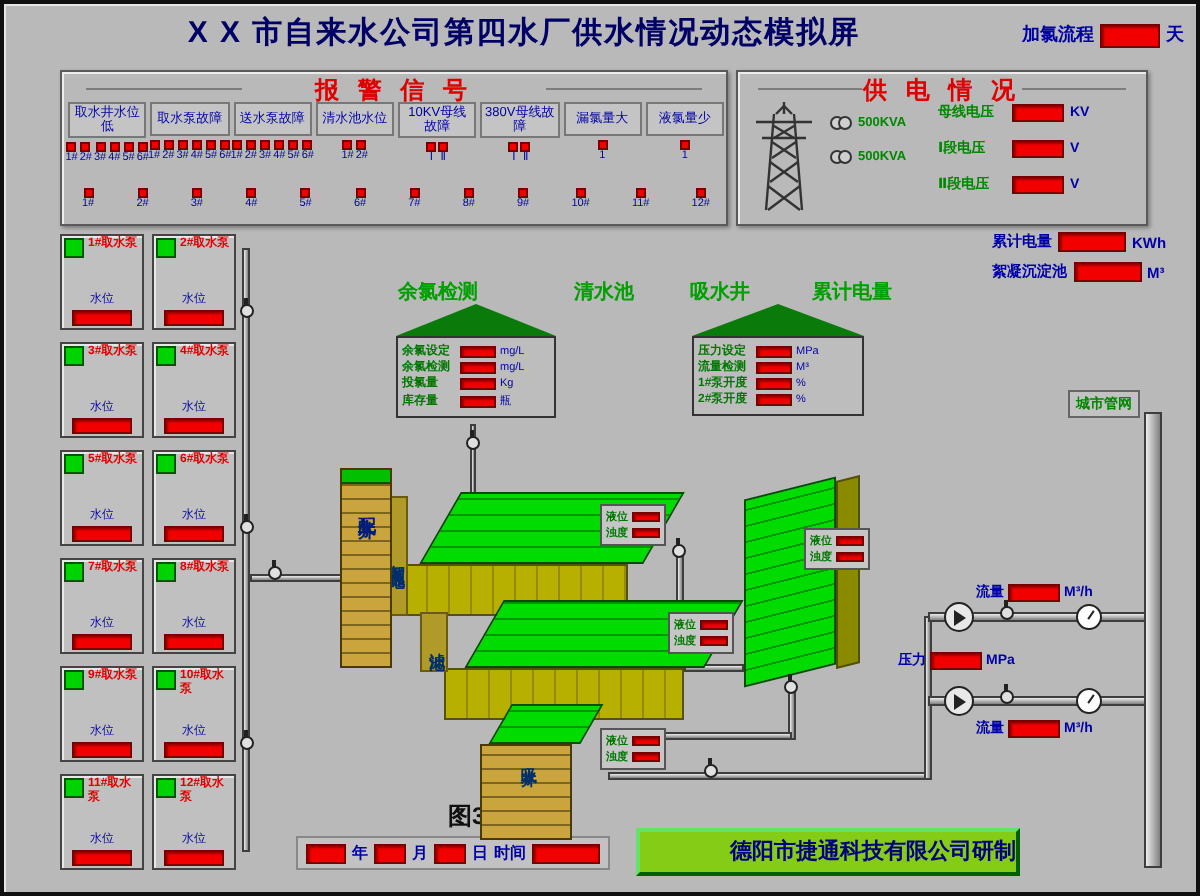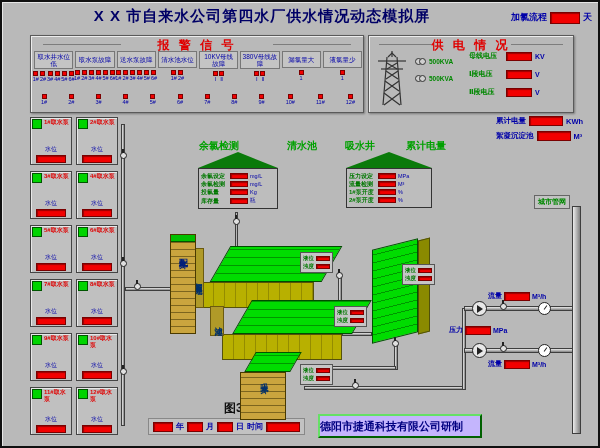--- a/index.html
+++ b/index.html
@@ -117,23 +117,23 @@
   .mlbl, .munit { color: #0000a8; }
   .mbox { width: 26px; height: 9px; }
   
   #figlabel { position: absolute; left: 222px; top: 398px; font-size: 12px; font-weight: bold; color: #101010; }
   #datepanel { position: absolute; left: 146px; top: 416px; display: flex; align-items: center; gap: 3px;
                font-size: 8px; font-weight: bold; color: #0000a8; border: 1px solid #888;
                background: #c2c2c2; padding: 2px 4px; }
   .dbox { width: 20px; height: 10px; }
   .dbox2 { width: 16px; height: 10px; }
   .dbox3 { width: 34px; height: 10px; }
-  #company { position: absolute; left: 316px; top: 412px; width: 164px; height: 24px; background: #c4b5fd;
+  #company { position: absolute; left: 316px; top: 412px; width: 192px; height: 24px; background: #84cc16;
              border: 2px solid; border-color: #66e066 #006000 #006000 #66e066;
-             color: #000080; font-weight: bold; font-size: 11px; text-align: left; line-height: 20px; }
+             color: #000080; font-weight: bold; font-size: 11px; text-align: right; line-height: 20px; }
 </style>
 </head>
 <body>
 
 <div id="screen">
 
   <div class="title">X X 市自来水公司第四水厂供水情况动态模拟屏</div>
   <div class="safe">
     <span>加氯流程</span>
     <span class="red-box"></span>

